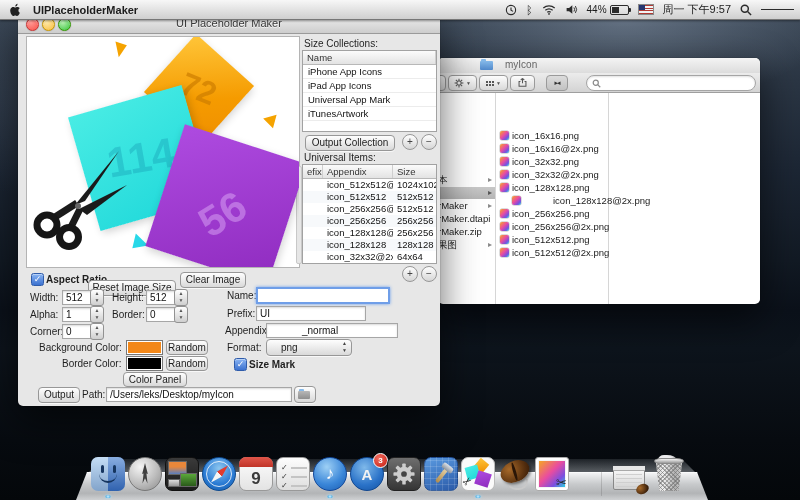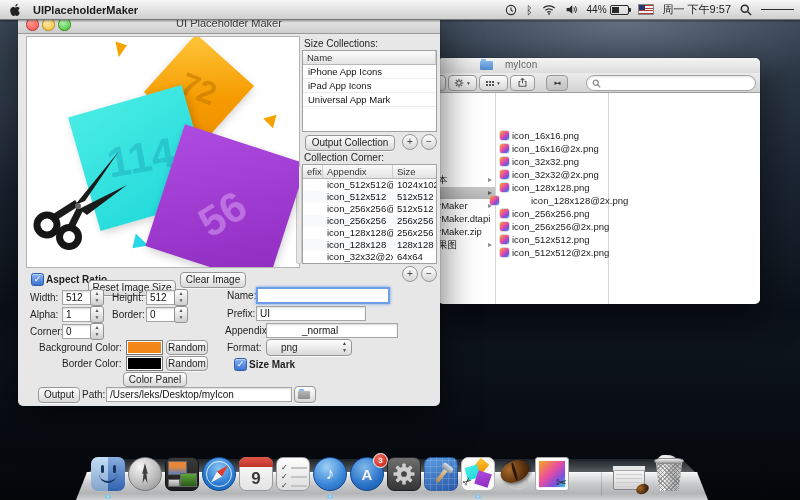--- a/index.html
+++ b/index.html
@@ -162,21 +162,21 @@
           <span>icon_32x32.png</span>
         </div>
       <div class="frow" style="left:62px;top:76px;">
           <span class="fico"></span>
           <span>icon_32x32@2x.png</span>
         </div>
       <div class="frow" style="left:62px;top:89px;">
           <span class="fico"></span>
           <span>icon_128x128.png</span>
         </div>
-      <div class="frow" style="left:52px;top:102px;gap:32px;">
+      <div class="frow" style="left:74px;top:102px;gap:32px;">
           <span class="fico"></span>
           <span>icon_128x128@2x.png</span>
         </div>
       <div class="frow" style="left:62px;top:115px;">
           <span class="fico"></span>
           <span>icon_256x256.png</span>
         </div>
       <div class="frow" style="left:62px;top:128px;">
           <span class="fico"></span>
           <span>icon_256x256@2x.png</span>
@@ -226,26 +226,27 @@
     </div>
 
     <div class="lbl" style="left:286px;top:24px;">Size Collections:</div>
     <div class="tbl" style="left:284px;top:36px;width:133px;height:80px;">
       <div class="tbl-hdr">
           <div style="width:100%;">Name</div>
         </div>
       <div class="trow">iPhone App Icons</div>
       <div class="trow">iPad App Icons</div>
       <div class="trow">Universal App Mark</div>
+      <div class="trow">iTunesArtwork</div>
     </div>
     <div class="btn" style="position:absolute;left:287px;top:121px;width:88px;height:14px;line-height:14px;">Output Collection</div>
     <div class="roundbtn" style="left:384px;top:120px;">+</div>
     <div class="roundbtn" style="left:403px;top:120px;">−</div>
 
-    <div class="lbl" style="left:286px;top:138px;">Collection Corner:</div>
+    <div class="lbl" style="left:286px;top:138px;">Universal Items:</div>
     <div style="position:absolute;left:278px;top:152px;width:4px;height:96px;background:#e6e6e6;border-radius:2px;border:0.5px solid #c8c8c8;"></div>
     <div class="tbl" style="left:284px;top:150px;width:133px;height:98px;">
       <div class="tbl-hdr">
         <div style="width:20px;">efix</div>
         <div style="width:70px;">Appendix</div>
         <div style="width:43px;border-right:none;">Size</div>
       </div>
       <div class="irow">
           <div style="width:20px;"></div>
           <div style="width:70px;">icon_512x512@2x</div>

